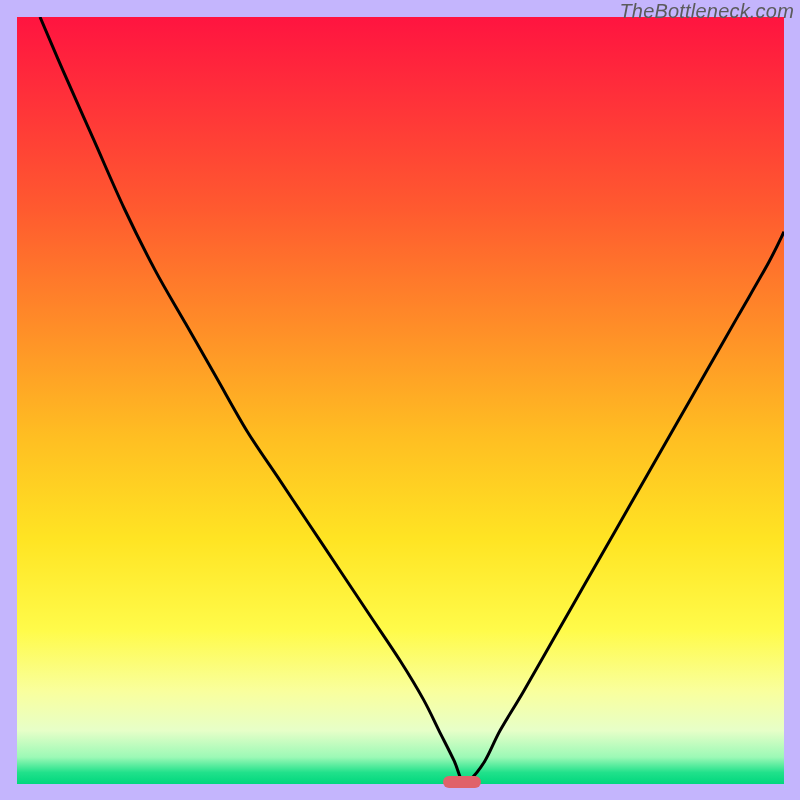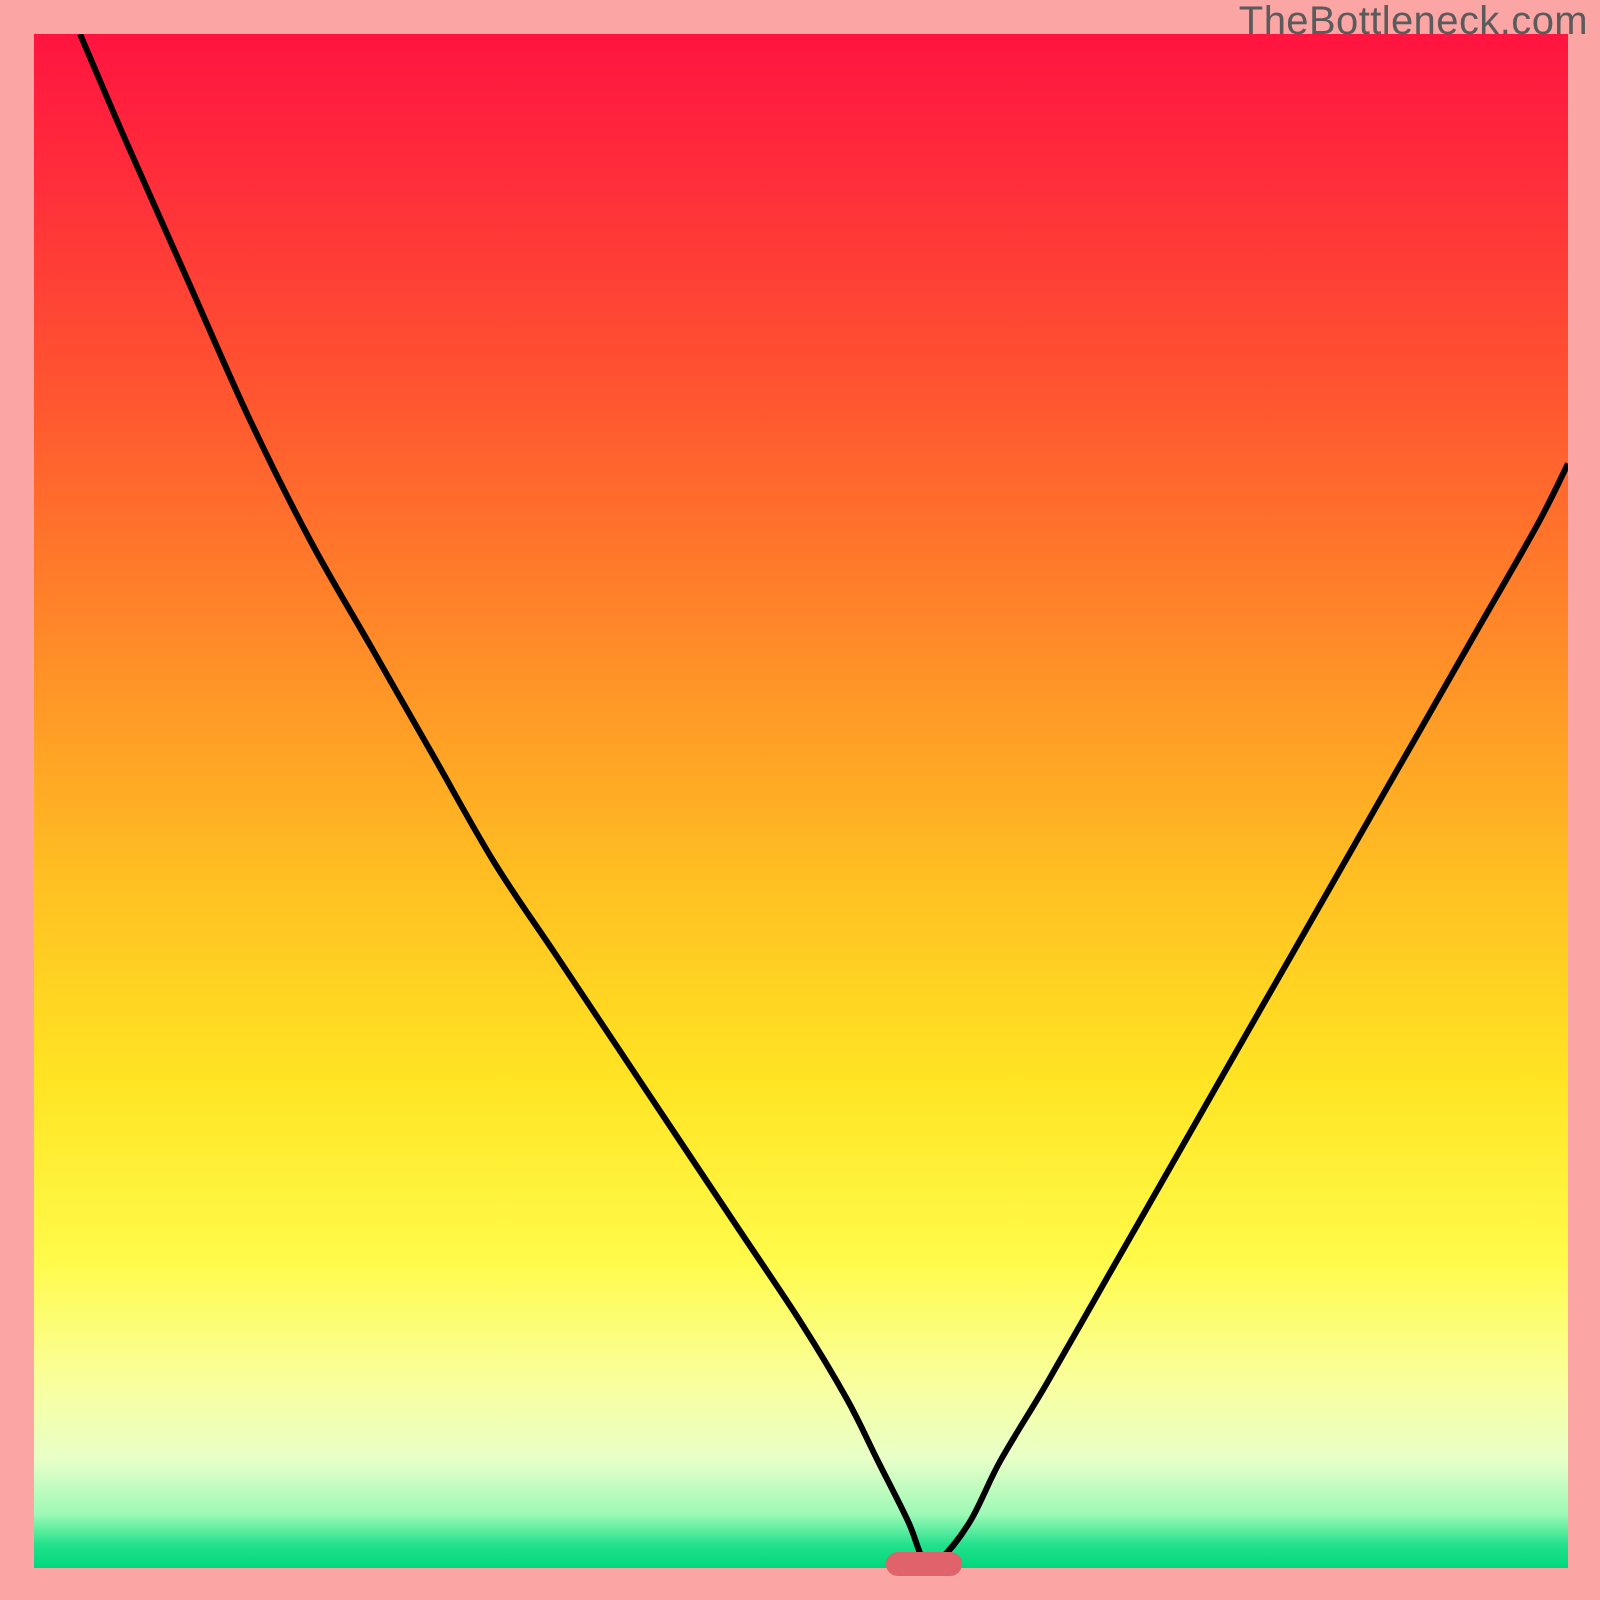--- a/index.html
+++ b/index.html
@@ -8,21 +8,22 @@
     width: 800px;
     height: 800px;
     background: #000;
     overflow: hidden;
     font-family: Arial, Helvetica, sans-serif;
   }
   .stage {
     position: relative;
     width: 800px;
     height: 800px;
-    background: #fca5a5;
+    background: #c4b5fd;
+    font-style: italic;
   }
   .plot-frame {
     position: absolute;
     left: 17px;
     top: 17px;
     width: 767px;
     height: 767px;
     background: #000;
   }
   .gradient {

